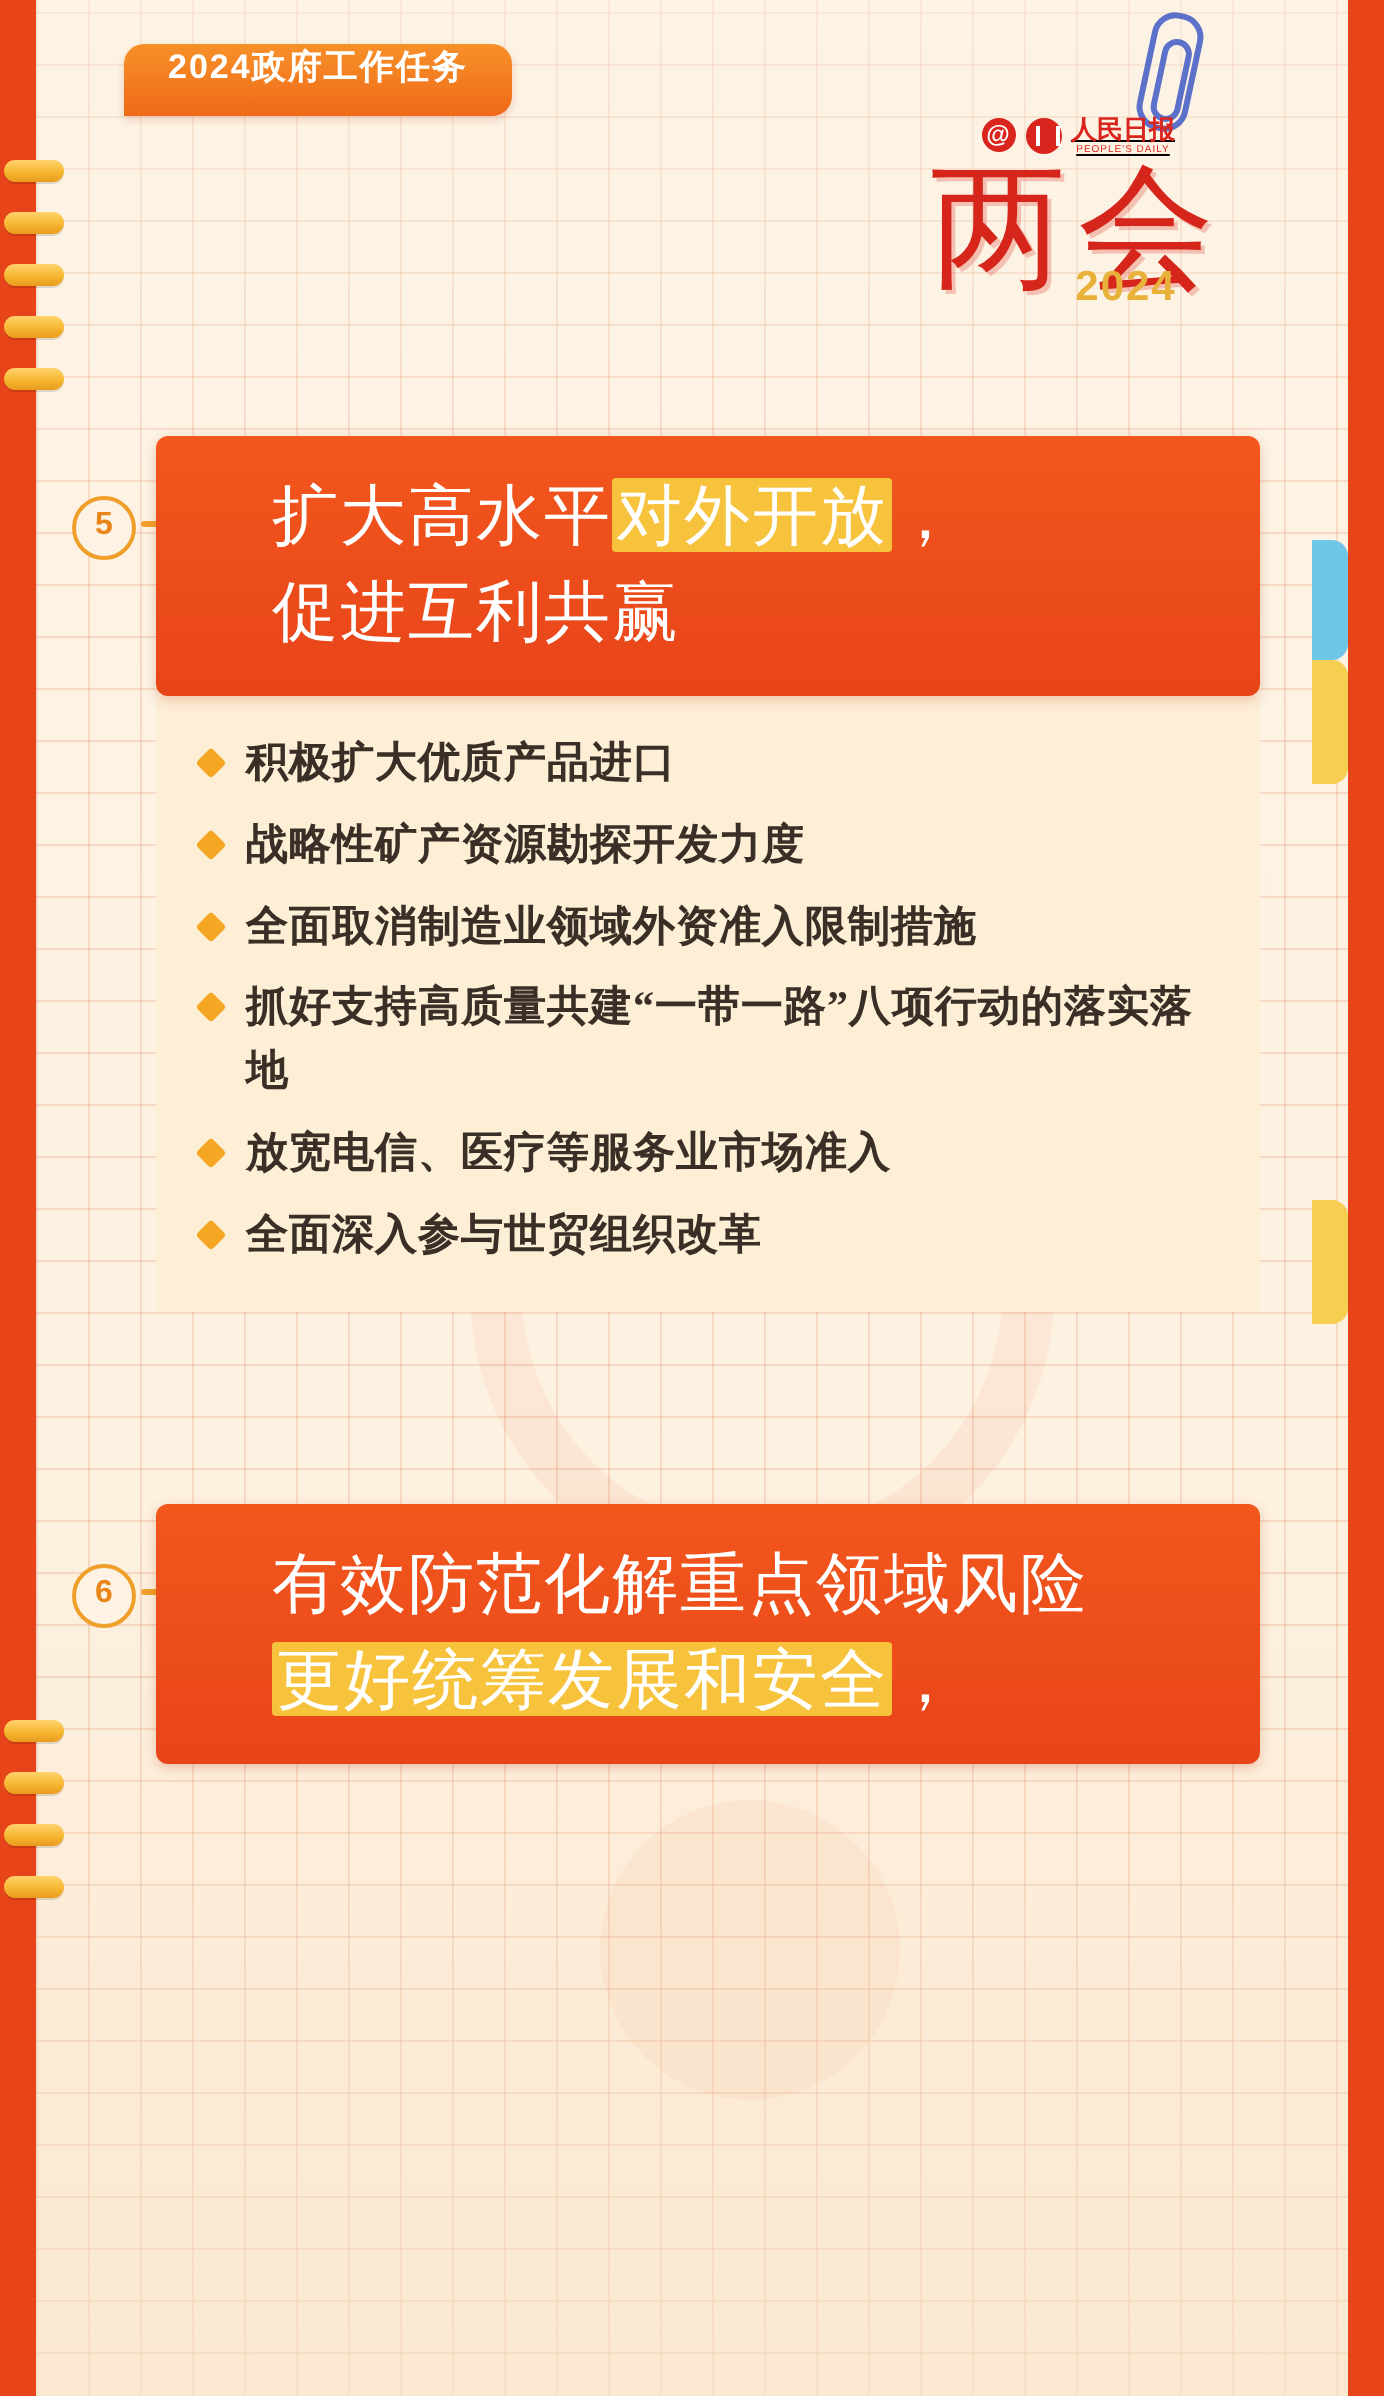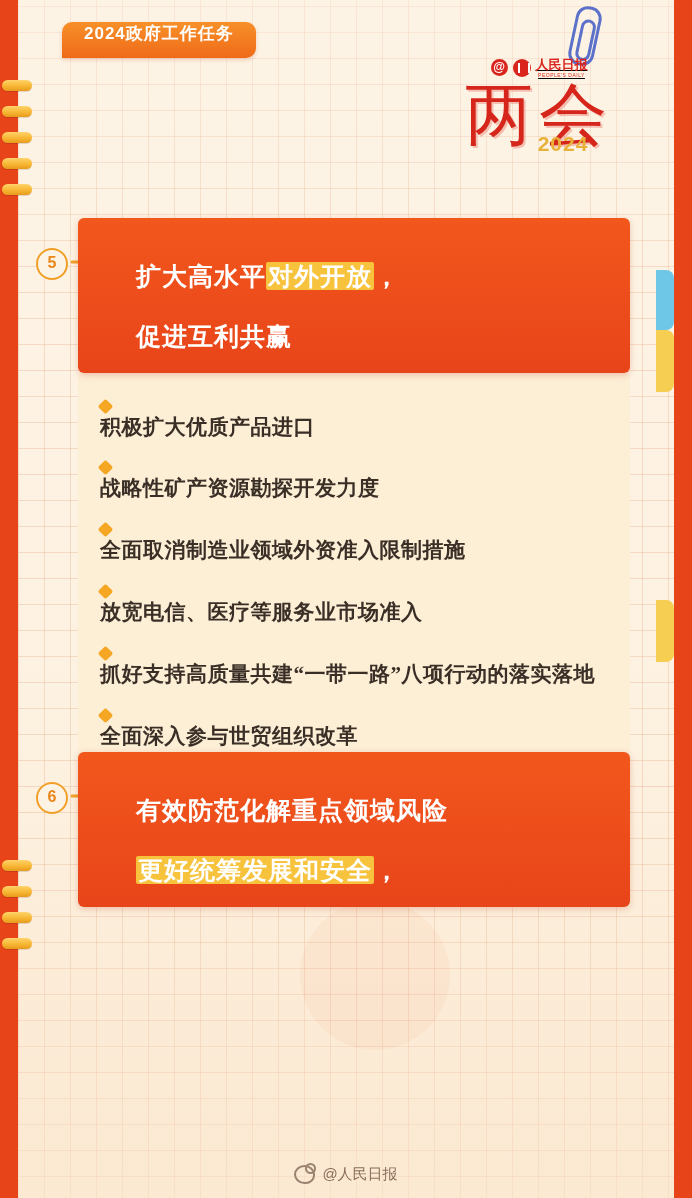--- a/index.html
+++ b/index.html
@@ -210,26 +210,25 @@
 
   .sec-head {
     background: linear-gradient(180deg, #f2571c 0%, #e8441a 100%);
     border-radius: 6px;
     padding: 16px 20px 18px 58px;
     color: #ffffff;
     position: relative;
     box-shadow: 0 2px 6px rgba(190,60,25,0.25);
   }
   .sec-title-line {
-    font-size: 25px;
-    font-weight: bold;
+    font-size: 33px;
+    font-weight: normal;
     letter-spacing: 1px;
     line-height: 1.45;
     white-space: nowrap;
-    margin-top: 24px;
   }
   .hl {
     background: #f7c23c;
     padding: 0 2px;
     border-radius: 2px;
     color: #ffffff;
   }
 
   .num-badge {
     position: absolute;
@@ -252,22 +251,22 @@
   .arrow svg { display: block; }
 
   .sec-body {
     background: #fdeed6;
     border-radius: 4px;
     padding: 18px 22px 22px 22px;
   }
   .item {
     display: flex;
     align-items: flex-start;
+    gap: 12px;
     margin-bottom: 9px;
-    flex-direction: column;
   }
   .item:last-child { margin-bottom: 0; }
   .diamond {
     flex: 0 0 auto;
     width: 11px; height: 11px;
     background: #f5a623;
     transform: rotate(45deg);
     margin-top: 10px;
     border-radius: 2px;
   }
@@ -378,25 +377,25 @@
       <div class="item">
         <div class="diamond"></div>
         <div class="item-text">战略性矿产资源勘探开发力度</div>
       </div>
       <div class="item">
         <div class="diamond"></div>
         <div class="item-text">全面取消制造业领域外资准入限制措施</div>
       </div>
       <div class="item">
         <div class="diamond"></div>
+        <div class="item-text">抓好支持高质量共建“一带一路”八项行动的落实落地</div>
+      </div>
+      <div class="item">
+        <div class="diamond"></div>
         <div class="item-text">放宽电信、医疗等服务业市场准入</div>
-      </div>
-      <div class="item">
-        <div class="diamond"></div>
-        <div class="item-text">抓好支持高质量共建“一带一路”八项行动的落实落地</div>
       </div>
       <div class="item">
         <div class="diamond"></div>
         <div class="item-text">全面深入参与世贸组织改革</div>
       </div>
     </div>
   </div>
 
   <div class="section sec2">
     <div class="num-badge">6</div>
@@ -407,17 +406,13 @@
       </svg>
     </div>
     <div class="sec-head">
       <div class="sec-title-line">有效防范化解重点领域风险</div>
       <div class="sec-title-line">
         <span></span><span class="hl">更好统筹发展和安全</span><span>，</span>
       </div>
     </div>
   </div>
 
-  <div class="footer">
-    <div class="weibo-icon"></div>
-    <span>@人民日报</span>
-  </div>
 </div>
 
 </body></html>

